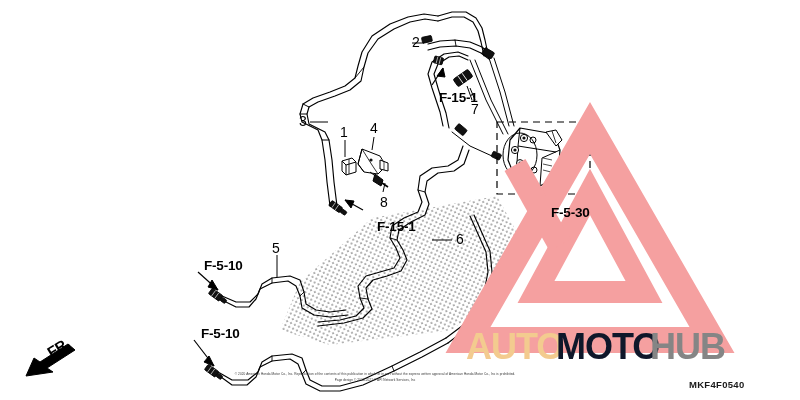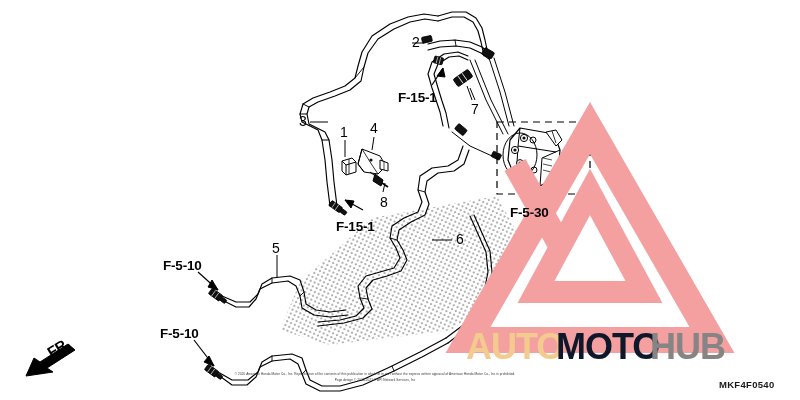--- a/index.html
+++ b/index.html
@@ -5,21 +5,21 @@
   html,body{margin:0;padding:0;background:#fff;}
   #stage{
     position:relative;width:800px;height:400px;background:#ffffff;overflow:hidden;
     font-family:"Liberation Sans",sans-serif;
   }
   #art{position:absolute;left:0;top:0;width:800px;height:400px;}
   .lbl{
     position:absolute;font-family:"Liberation Sans",sans-serif;
     color:#000;font-weight:400;white-space:nowrap;
   }
-  .ref{font-weight:bold;font-size:13.5px;letter-spacing:-0.2px;}
+  .ref{font-weight:bold;font-size:13.5px;letter-spacing:-0.2px;margin-left:41px;}
   .num{font-size:14px;}
   .fr{font-weight:bold;font-size:15px;letter-spacing:-0.3px;}
   .pn{font-size:9.5px;font-weight:bold;letter-spacing:0.3px;color:#1a1a1a;}
   .copy{font-size:3.1px;color:#333;letter-spacing:0.1px;line-height:1.5;text-align:center;}
   #wm{position:absolute;pointer-events:none;}
   .wmtext{
     position:absolute;font-family:"Liberation Sans",sans-serif;
     font-weight:bold;font-size:36px;letter-spacing:-1px;
   }
 </style>
@@ -292,15 +292,15 @@
   <div class="lbl ref" style="left:398px;top:90px;">F-15-1</div>
   <div class="lbl ref" style="left:336px;top:219px;">F-15-1</div>
   <div class="lbl ref" style="left:163px;top:258px;">F-5-10</div>
   <div class="lbl ref" style="left:160px;top:326px;">F-5-10</div>
   <div class="lbl ref" style="left:510px;top:205px;">F-5-30</div>
 
   <div class="lbl fr" style="left:44px;top:346px;transform:rotate(-31deg);transform-origin:left top;">FR.</div>
 
   <div class="lbl copy" style="left:225px;top:372px;width:300px;">© 2020 American Honda Motor Co., Inc. Reproduction of the contents of this publication in whole or in part without the express written approval of American Honda Motor Co., Inc is prohibited.</div>
   <div class="lbl copy" style="left:285px;top:378px;width:180px;">Page design © 2000-2021 © API Network Services, Inc</div>
-  <div class="lbl pn" style="left:706px;top:379px;padding-left:13px;">MKF4F0540</div>
+  <div class="lbl pn" style="left:676px;top:379px;padding-left:13px;">MKF4F0540</div>
 
 </div>
 
 </body></html>

